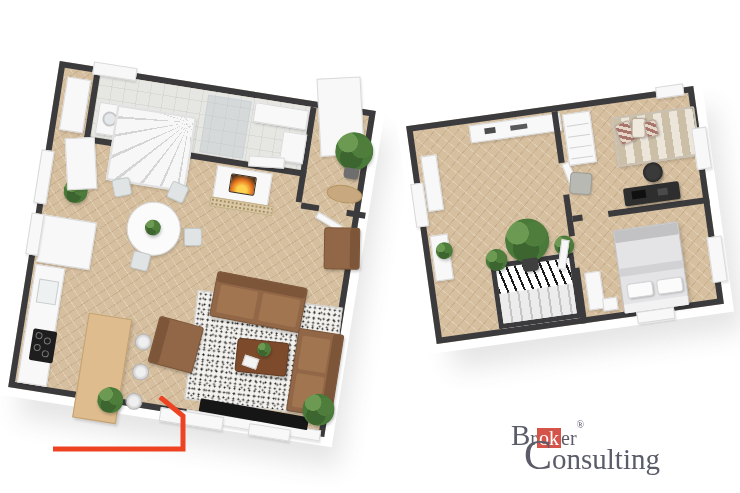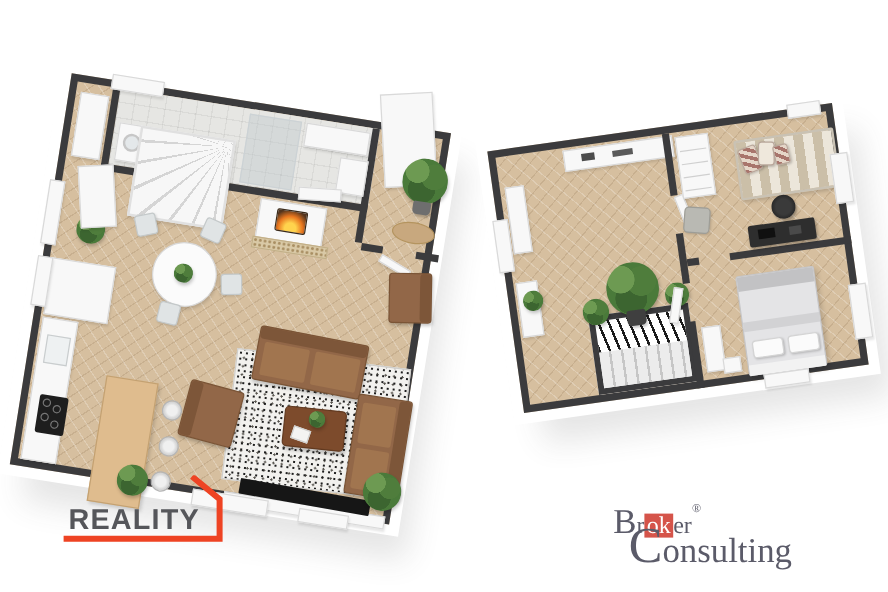--- a/index.html
+++ b/index.html
@@ -258,21 +258,20 @@
       <div class="white" style="left:276px;top:146px;width:15px;height:46px;"></div>
       <div class="white" style="left:246px;top:-10px;width:28px;height:12px;"></div>
       <div class="white" style="left:196px;top:210px;width:38px;height:12px;"></div>
     </div>
   </div>
 
   <div class="logo-reality">
     <svg width="210" height="94" viewBox="0 0 210 94">
       <path d="M 3 53 H 133 V 20 L 110 1" fill="none" stroke="#ee4323" stroke-width="5" stroke-linejoin="miter"></path>
     </svg>
-    <div class="rs-line1">REALITY</div>
   </div>
 
   <div class="logo-broker">
     <div class="bk-line1"><span class="init">B</span><span>r</span><span class="bk-hl">ok</span><span>er</span><span class="bk-reg">®</span></div>
     <div class="bk-line2"><span class="init">C</span><span>onsulting</span></div>
   </div>
 
 </div>
 
 </body></html>

